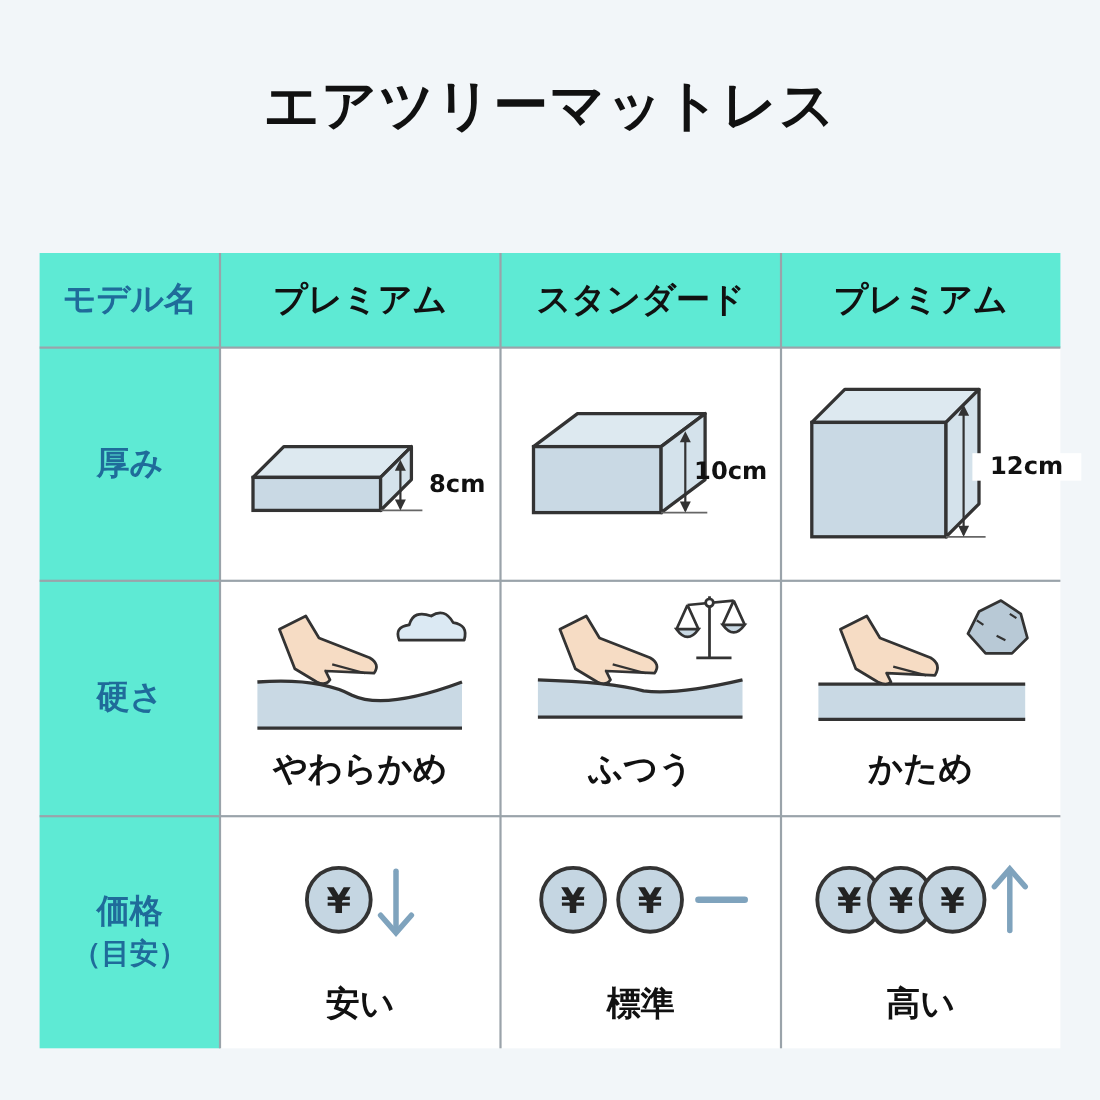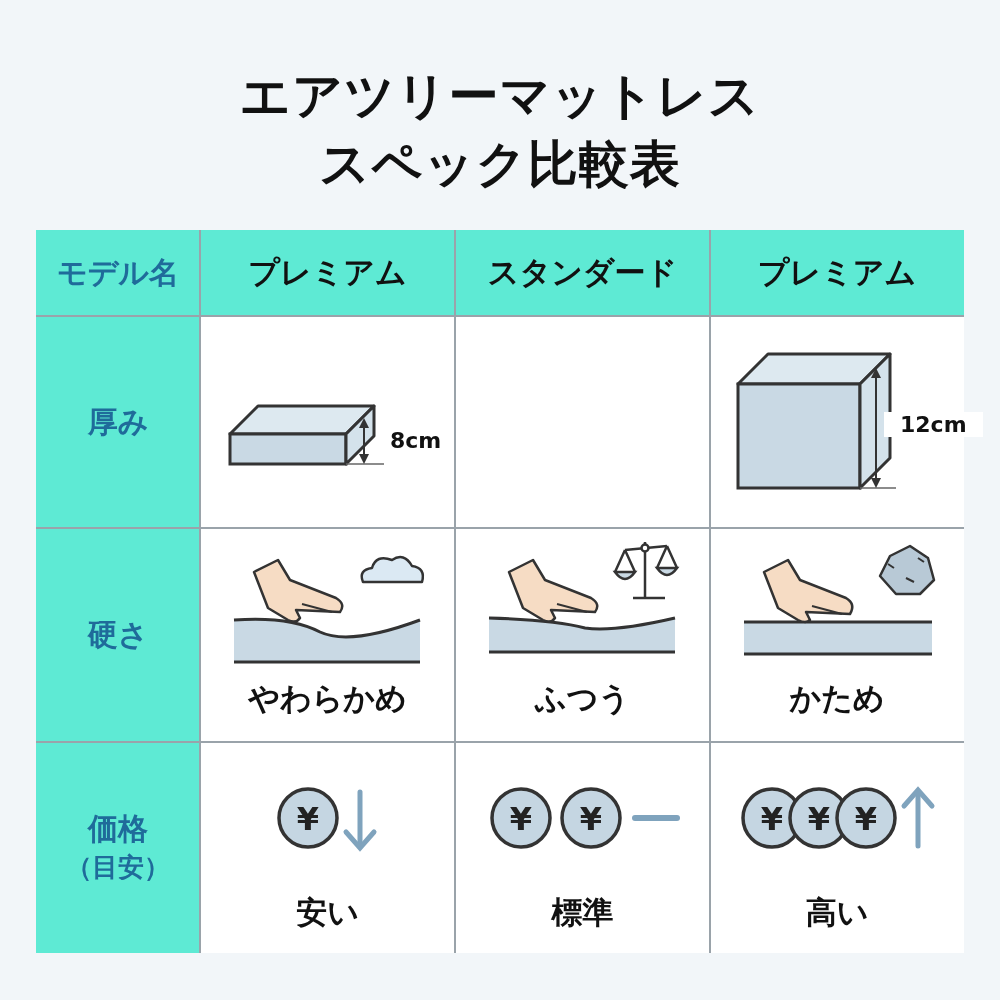--- a/index.html
+++ b/index.html
@@ -35,21 +35,20 @@
     font-weight:bold; font-size:31px; color:#111;
   }
   svg { position:absolute; }
   .dim-label { font-weight:bold; font-size:22px; color:#111; position:absolute; }
 </style>
 </head>
 <body>
 
 <div class="title">
   <div>エアツリーマットレス</div>
-  <div>スペック比較表</div>
 </div>
 
 <div class="table">
 
   <div class="cell hdr" style="left:0;top:0;width:164px;height:86px;">
     <span class="rowlabel">モデル名</span>
   </div>
   <div class="cell hdr" style="left:164px;top:0;width:255px;height:86px;">
     <span class="colhead">プレミアム</span>
   </div>
@@ -81,20 +80,32 @@
       <rect x="30" y="112" width="116" height="30" fill="#c9d9e4" stroke="#333" stroke-width="3"></rect>
       <polygon points="146,112 174,84 174,114 146,142" fill="#d4e2eb" stroke="#333" stroke-width="3" stroke-linejoin="round"></polygon>
       <line x1="146" y1="142" x2="184" y2="142" stroke="#666" stroke-width="1.5"></line>
       <line x1="164" y1="100" x2="164" y2="140" stroke="#333" stroke-width="2"></line>
       <polygon points="164,96 159,106 169,106" fill="#333"></polygon>
       <polygon points="164,142 159,132 169,132" fill="#333"></polygon>
     </svg>
     <span class="dim-label" style="left:190px;top:106px;">8cm</span>
   </div>
 
+  <div class="cell" style="left:419px;top:86px;width:255px;height:212px;">
+    <svg width="255" height="212" style="left:0;top:0">
+      <polygon points="30,90 70,60 186,60 146,90" fill="#dde9f0" stroke="#333" stroke-width="3" stroke-linejoin="round"></polygon>
+      <rect x="30" y="90" width="116" height="60" fill="#c9d9e4" stroke="#333" stroke-width="3"></rect>
+      <polygon points="146,90 186,60 186,120 146,150" fill="#d4e2eb" stroke="#333" stroke-width="3" stroke-linejoin="round"></polygon>
+      <line x1="146" y1="150" x2="188" y2="150" stroke="#666" stroke-width="1.5"></line>
+      <line x1="168" y1="80" x2="168" y2="148" stroke="#333" stroke-width="2"></line>
+      <polygon points="168,76 163,86 173,86" fill="#333"></polygon>
+      <polygon points="168,150 163,140 173,140" fill="#333"></polygon>
+    </svg>
+    <span class="dim-label" style="left:176px;top:100px;">10cm</span>
+  </div>
 
   <div class="cell" style="left:674px;top:86px;width:254px;height:212px;">
     <svg width="254" height="212" style="left:0;top:0">
       <polygon points="28,68 58,38 180,38 150,68" fill="#dde9f0" stroke="#333" stroke-width="3" stroke-linejoin="round"></polygon>
       <rect x="28" y="68" width="122" height="104" fill="#c9d9e4" stroke="#333" stroke-width="3"></rect>
       <polygon points="150,68 180,38 180,142 150,172" fill="#d4e2eb" stroke="#333" stroke-width="3" stroke-linejoin="round"></polygon>
       <line x1="150" y1="172" x2="186" y2="172" stroke="#666" stroke-width="1.5"></line>
       <line x1="166" y1="56" x2="166" y2="170" stroke="#333" stroke-width="2"></line>
       <polygon points="166,52 161,62 171,62" fill="#333"></polygon>
       <polygon points="166,172 161,162 171,162" fill="#333"></polygon>

